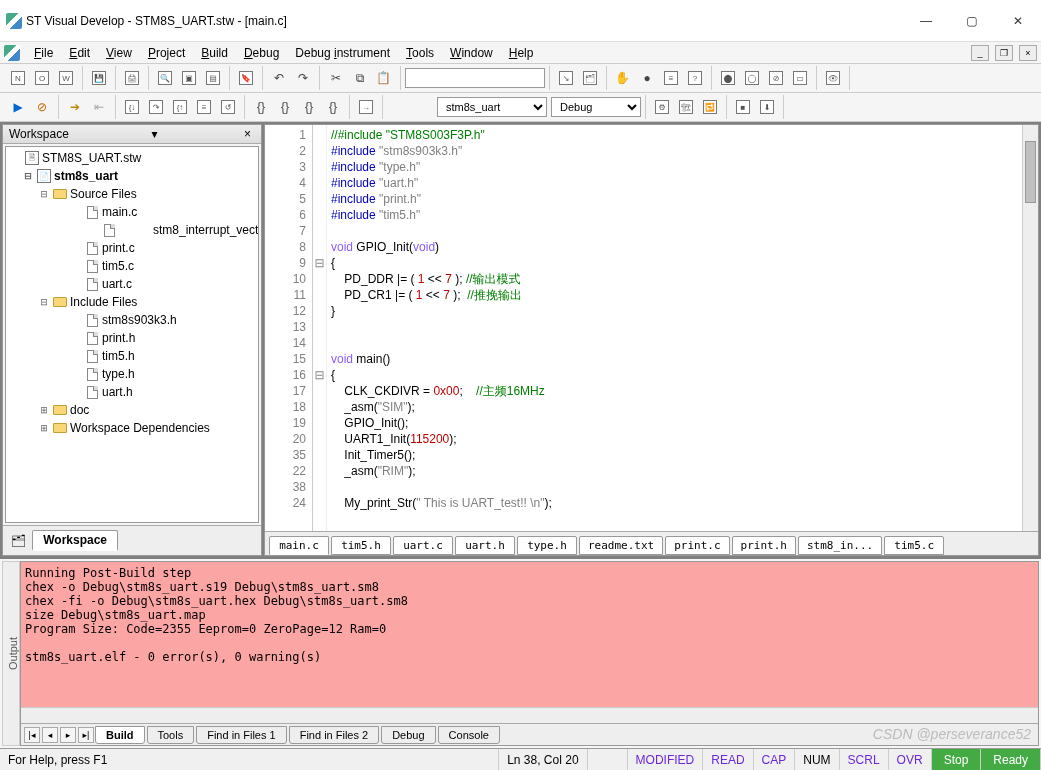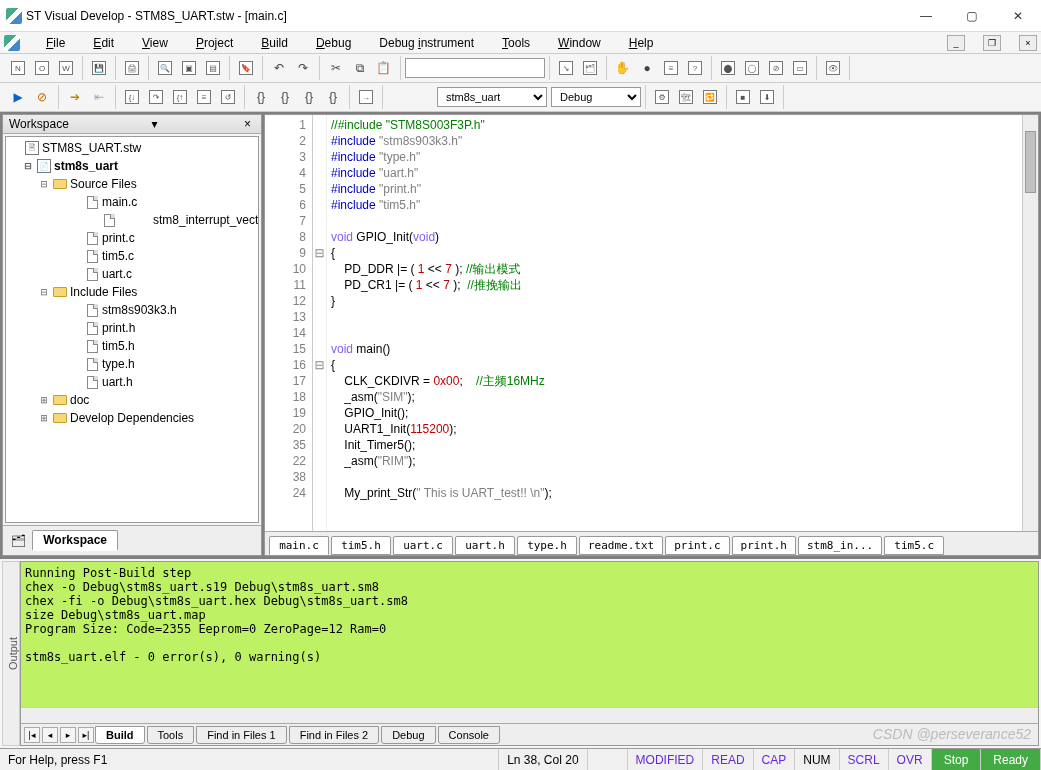--- a/index.html
+++ b/index.html
@@ -1,24 +1,24 @@
 <!DOCTYPE html>
 <html><head>
 <meta charset="utf-8">
 <style>
 * { margin:0; padding:0; box-sizing:border-box; font-family:"Microsoft YaHei","Segoe UI",Tahoma,sans-serif; font-size:12px; }
 body { background:#f0f0f0; width:1041px; height:770px; display:flex; flex-direction:column; overflow:hidden; }
 
 
-.titlebar { height:32px; background:#fff; display:flex; align-items:center; padding:0 0 0 6px; border-bottom:1px solid #ddd; }
+.titlebar { height:42px; background:#fff; display:flex; align-items:center; padding:0 0 0 6px; border-bottom:1px solid #ddd; }
 .titlebar .title { flex:1; color:#000; font-size:12px; }
 .winbtn { width:46px; height:30px; display:flex; align-items:center; justify-content:center; color:#333; }
 
 
-.menubar { height:22px; background:#f5f5f5; display:flex; align-items:center; padding:0 4px; gap:16px; border-bottom:1px solid #ccc; }
+.menubar { height:22px; background:#f5f5f5; display:flex; align-items:center; padding:0 4px; gap:4px; border-bottom:1px solid #ccc; }
 .menuitem { padding:2px 6px; color:#000; cursor:default; }
 .menuitem u { text-decoration:underline; }
 .spacer { flex:1; }
 .mdibtn { width:18px; height:16px; border:1px solid #aaa; background:#eee; margin-left:2px; font-size:9px; display:flex; align-items:center; justify-content:center; }
 .logo { width:16px; height:16px; margin-right:4px; border-radius:2px; background:linear-gradient(135deg,#4a8 40%,#fff 40%,#fff 60%,#48c 60%); }
 
 
 .toolbar-row { display:flex; align-items:center; background:#f5f5f5; border-bottom:1px solid #ccc; padding:2px; }
 .tb-group { display:flex; align-items:center; padding:0 4px; border-right:1px solid #ccc; height:24px; }
 .tb-btn { width:22px; height:22px; display:flex; align-items:center; justify-content:center; margin:0 1px; border:1px solid transparent; color:#444; position:relative; }
@@ -52,21 +52,21 @@
 .c-num { color:#c00000; } .c-id { color:#000; }
 .editor-tabs { height:24px; display:flex; align-items:flex-end; border-top:1px solid #aaa; background:#eee; padding:0 4px; gap:2px; overflow:hidden; }
 .etab { background:#fff; border:1px solid #999; padding:2px 8px; font-family:Consolas,monospace; font-size:11px; min-width:60px; text-align:center; border-radius:2px 2px 0 0; }
 .etab.active { font-weight:normal; border-bottom-color:#fff; }
 .vscroll { width:16px; background:#eee; border-left:1px solid #ccc; position:relative; }
 .vscroll::before { content:""; position:absolute; top:16px; left:2px; right:2px; height:60px; background:#c0c0c0; border:1px solid #999; }
 
 
 .output-panel { height:190px; background:#f5f5f5; border-top:1px solid #808080; display:flex; padding:2px; }
 .output-sidelabel { width:18px; writing-mode:vertical-lr; transform:rotate(180deg); text-align:center; font-size:11px; color:#555; background:#eee; border:1px solid #ccc; }
-.output-body { flex:1; display:flex; flex-direction:column; border:1px solid #999; background:#bef264; }
+.output-body { flex:1; display:flex; flex-direction:column; border:1px solid #999; background:#fca5a5; }
 .output-text { flex:1; font-family:Consolas,monospace; font-size:12px; padding:4px; white-space:pre; overflow:auto; }
 .output-tabs { height:22px; display:flex; align-items:center; background:#eee; border-top:1px solid #aaa; padding:0 2px; }
 .otab-nav { width:16px; height:16px; border:1px solid #aaa; background:#f5f5f5; margin:0 1px; font-size:9px; display:flex; align-items:center; justify-content:center; }
 .otab { padding:2px 10px; border:1px solid #999; background:#eee; font-size:11px; border-radius:0 0 3px 3px; margin-right:2px; }
 .otab.active { background:#fff; font-weight:bold; }
 
 
 .statusbar { height:22px; background:#f0f0f0; border-top:1px solid #999; display:flex; font-size:11px; }
 .sb-cell { padding:0 8px; border-right:1px solid #ccc; height:100%; display:flex; align-items:center; }
 .sb-cell.flex { flex:1; }
@@ -372,21 +372,21 @@
           <span class="tico">
             <span class="folder"></span>
           </span>
           <span>doc</span>
         </div>
       <div class="tree-row" style="padding-left:30px;">
           <span class="tw">⊞</span>
           <span class="tico">
             <span class="folder"></span>
           </span>
-          <span>Develop Dependencies</span>
+          <span>Workspace Dependencies</span>
         </div>
     </div>
     <div class="ws-tab">
       <span>🗂</span>
       <span class="ws-tab-btn">Workspace</span>
     </div>
   </div>
 
   <div class="editor-panel">
     <div class="code-wrap">

